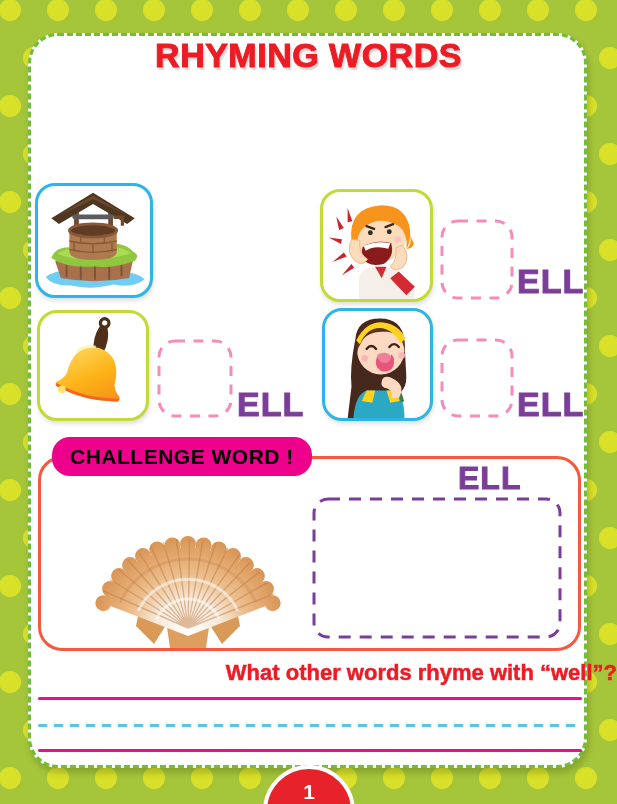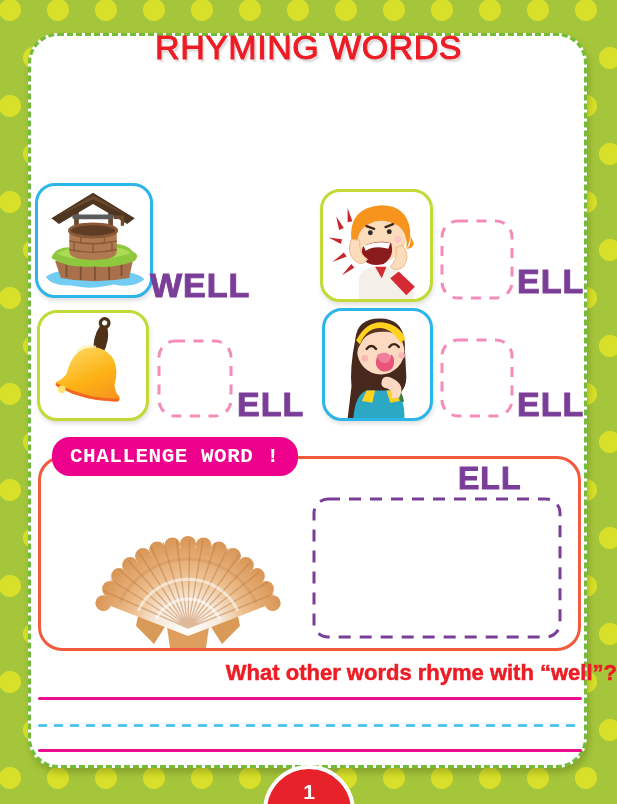--- a/index.html
+++ b/index.html
@@ -21,23 +21,23 @@
     position: absolute;
     left: 28px; top: 33px;
     width: 559px; height: 735px;
     background: #ffffff;
     border: 3px dashed #72bc3a;
     border-radius: 30px;
     box-shadow: 2px 5px 6px rgba(70, 90, 10, 0.30);
   }
 
   .title {
-    position: absolute; left: 0; right: 0; top: 28px;
+    position: absolute; left: 0; right: 0; top: 36px;
     text-align: center;
-    font-size: 34px; font-weight: normal; letter-spacing: .5px;
+    font-size: 34px; font-weight: bold; letter-spacing: .5px;
     color: #ed1c24;
     -webkit-text-stroke: 1px #ed1c24;
     text-shadow: 2px 3px 2px #d4d4d4;
   }
 
   .intro {
     position: absolute; left: 32px; top: 79px; width: 553px;
     text-align: center;
     font-size: 17px; line-height: 28.5px;
     color: #414042;
@@ -79,25 +79,24 @@
 
   .challenge-box {
     position: absolute;
     left: 38px; top: 456px; width: 543px; height: 195px;
     border: 3px solid #f2593d;
     border-radius: 24px;
   }
   .challenge-badge {
     position: absolute; left: 52px; top: 437px;
     height: 39px; line-height: 39px; padding: 0 18px;
-    background: #ec008c; color: #ffffff;
+    background: #ec008c; color: #000000;
     font-size: 21px; font-weight: bold; letter-spacing: .5px;
     border-radius: 18px;
     z-index: 3;
-    font-family: Liberation Mono, monospace;
   }
   .challenge-word { left: 458px; top: 462px; font-size: 32px; }
   .challenge-slot { left: 312px; top: 497px; width: 250px; height: 142px; }
   .shell-wrap { position: absolute; left: 88px; top: 466px; width: 202px; height: 186px; }
   .shell-wrap svg { display: block; width: 100%; height: 100%; }
 
   .question {
     position: absolute; left: 0; right: 0; top: 660px;
     text-align: right;
     font-size: 22px; font-weight: bold;
@@ -147,21 +146,20 @@
       <path d="M20,32 L58,10 L96,32 L58,14 Z" fill="#6b4a2c"></path>
       <rect x="36" y="30" width="44" height="5" rx="2.5" fill="#5b5b5b"></rect>
       <path d="M80,33 h9 v9" stroke="#6d4a2e" stroke-width="3.5" fill="none"></path>
       <ellipse cx="58" cy="47" rx="25" ry="7" fill="#5f3c24"></ellipse>
       <path d="M33,47 L33,69 Q33,78 58,78 Q83,78 83,69 L83,47 Q83,54 58,54 Q33,54 33,47 Z" fill="#b07a50"></path>
       <path d="M33,58 Q58,64 83,58 M33,67 Q58,73 83,67" stroke="#8a5a38" stroke-width="1.5" fill="none"></path>
       <path d="M45,51 v9 M70,51 v9 M38,60 v9 M58,62 v9 M78,60 v9" stroke="#8a5a38" stroke-width="1.5"></path>
       <ellipse cx="58" cy="47" rx="25" ry="7" fill="none" stroke="#8a5a38" stroke-width="3"></ellipse>
     </svg>
   </div>
-  <div class="word word-well">WELL</div>
 
   <div class="card card-lime card-boy">
     <svg viewBox="0 0 113 113">
       <g fill="#c9252d">
         <polygon points="14,26 22,38 17,40"></polygon>
         <polygon points="6,48 20,50 19,55"></polygon>
         <polygon points="10,74 22,64 25,68"></polygon>
         <polygon points="26,17 31,31 26,32"></polygon>
         <polygon points="20,88 30,76 33,80"></polygon>
       </g>

